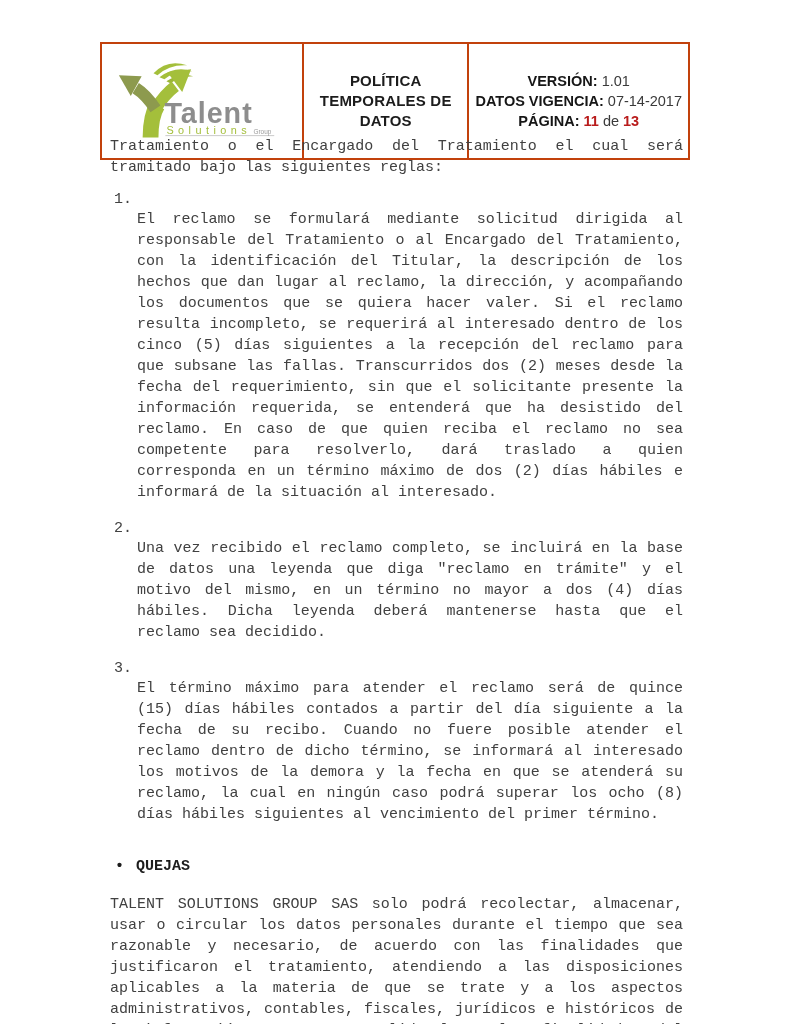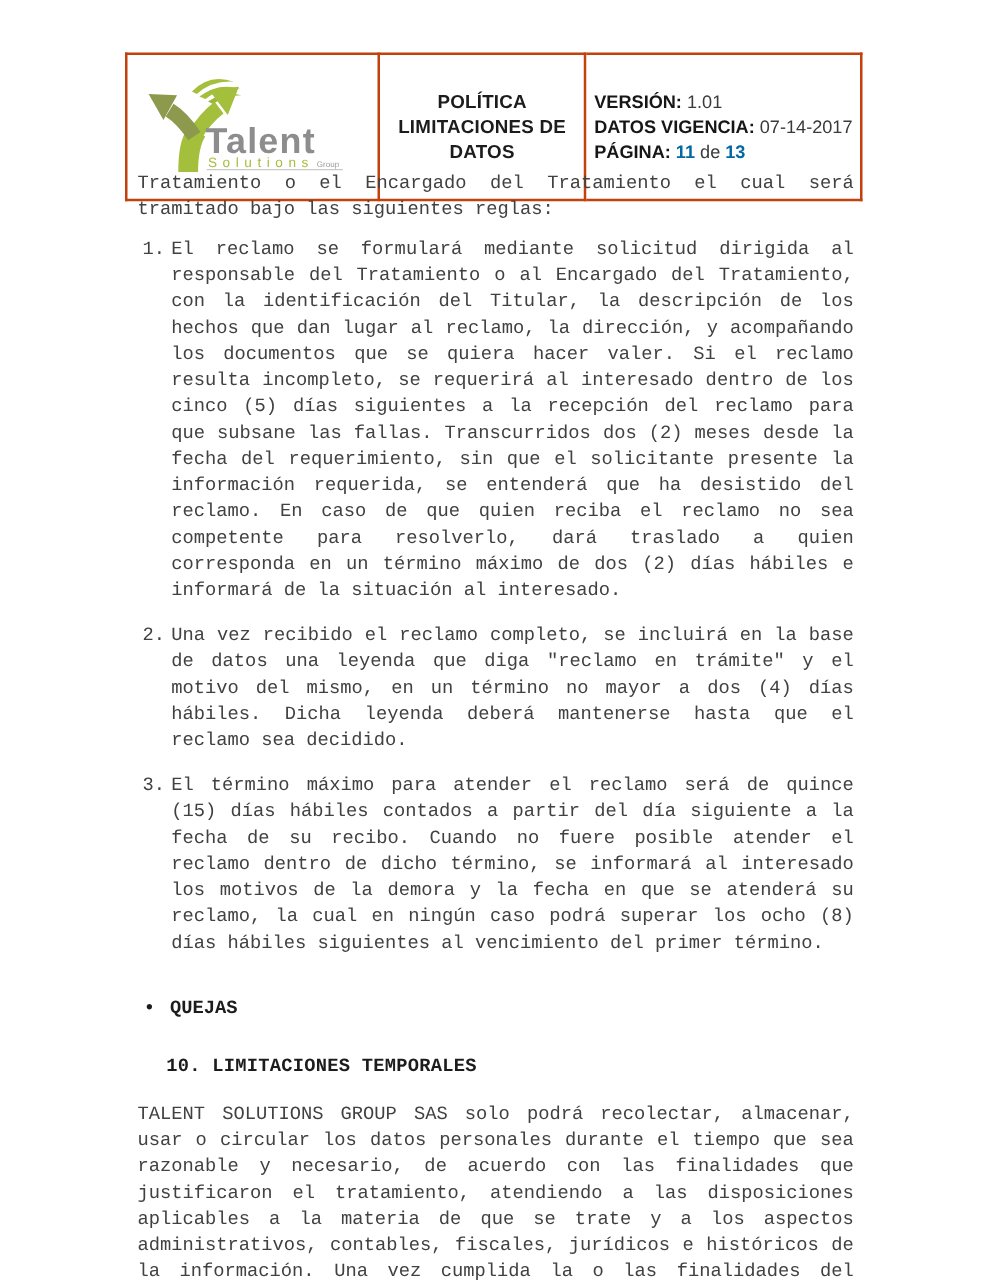--- a/index.html
+++ b/index.html
@@ -19,37 +19,37 @@
     border-collapse: collapse;
   }
   .header-table td {
     border: 2px solid #c2410c;
     vertical-align: middle;
     padding: 16px 6px;
     height: 83px;
   }
   .cell-logo  { width: 200px; text-align: right; }
   .cell-title { width: 168px; text-align: center; }
-  .cell-meta  { width: 214px; text-align: left; }
+  .cell-meta  { width: 214px; text-align: center; }
   .doc-title-line {
     font-weight: bold;
     font-size: 15px;
     line-height: 20px;
     color: #1c1c1c;
     letter-spacing: 0.2px;
   }
   .meta-line {
     font-size: 14.5px;
     line-height: 20px;
     color: #2a2a2a;
     white-space: nowrap;
   }
   .meta-line .lbl { font-weight: bold; color: #161616; }
   .meta-line .val { font-weight: normal; color: #3a3a3a; }
-  .meta-line .strong { font-weight: bold; color: #0369a1; }
+  .meta-line .strong { font-weight: bold; color: #b91c1c; }
 
   .content {
     position: absolute;
     left: 110px;
     top: 136px;
     width: 573px;
     font-size: 15px;
     line-height: 21px;
     color: #414141;
     text-align: justify;
@@ -58,21 +58,21 @@
   p.flat { text-align: justify; }
 
   .num-list { margin-top: 11px; }
   .list-item { display: flex; margin-top: 15px; }
   .list-item:first-child { margin-top: 0; }
   .list-item .num {
     flex: 0 0 27px;
     padding-left: 4px;
     color: #414141;
   }
-  .list-item .item-text { flex: 1; text-align: justify; }
+  .list-item .item-text { flex: 1; text-align: justify; margin-top: 20px; }
 
   .quejas-heading {
     margin-top: 31px;
     display: flex;
     align-items: baseline;
     font-weight: bold;
     color: #1c1c1c;
   }
   .quejas-heading .bullet {
     flex: 0 0 26px;
@@ -119,21 +119,21 @@
           <polygon points="11,15 34,16 23,36" fill="#8d9a4e"></polygon>
 
           <text x="57" y="63" font-family="Liberation Sans, sans-serif" font-size="29" font-weight="bold" fill="#8d8d8d" letter-spacing="1">Talent</text>
           <text x="59" y="74" font-family="Liberation Sans, sans-serif" font-size="11" fill="#a4bf3b" letter-spacing="4.5">Solutions</text>
           <line x1="58" y1="76" x2="168" y2="76" stroke="#c9c9c9" stroke-width="1"></line>
           <text x="147" y="74" font-family="Liberation Sans, sans-serif" font-size="6.5" fill="#9a9a9a">Group</text>
         </svg>
       </td>
       <td class="cell-title">
         <div class="doc-title-line">POLÍTICA</div>
-        <div class="doc-title-line">LIMITACIONES DE</div>
+        <div class="doc-title-line">TEMPORALES DE</div>
         <div class="doc-title-line">DATOS</div>
       </td>
       <td class="cell-meta">
         <div class="meta-line">
           <span class="lbl">VERSIÓN:</span>
           <span class="val">1.01</span>
         </div>
         <div class="meta-line">
           <span class="lbl">DATOS VIGENCIA:</span>
           <span class="val">07-14-2017</span>
@@ -166,19 +166,18 @@
         <span class="num">3.</span>
         <span class="item-text">El término máximo para atender el reclamo será de quince (15) días hábiles contados a partir del día siguiente a la fecha de su recibo. Cuando no fuere posible atender el reclamo dentro de dicho término, se informará al interesado los motivos de la demora y la fecha en que se atenderá su reclamo, la cual en ningún caso podrá superar los ocho (8) días hábiles siguientes al vencimiento del primer término.</span>
       </div>
     </div>
 
     <div class="quejas-heading">
       <span class="bullet">•</span>
       <span>QUEJAS</span>
     </div>
 
-    <div class="section-title">10. LIMITACIONES TEMPORALES</div>
 
     <p class="flat limitaciones-text">TALENT SOLUTIONS GROUP SAS solo podrá recolectar, almacenar, usar o circular los datos personales durante el tiempo que sea razonable y necesario, de acuerdo con las finalidades que justificaron el tratamiento, atendiendo a las disposiciones aplicables a la materia de que se trate y a los aspectos administrativos, contables, fiscales, jurídicos e históricos de la información. Una vez cumplida la o las finalidades del tratamiento y sin perjuicio de normas legales que dispongan lo contrario, procederá a la supresión de los datos personales en su posesión. No obstante, lo anterior, los datos personales deberán ser conservados.</p>
 
   </div>
 
 </div>
 
 </body></html>

